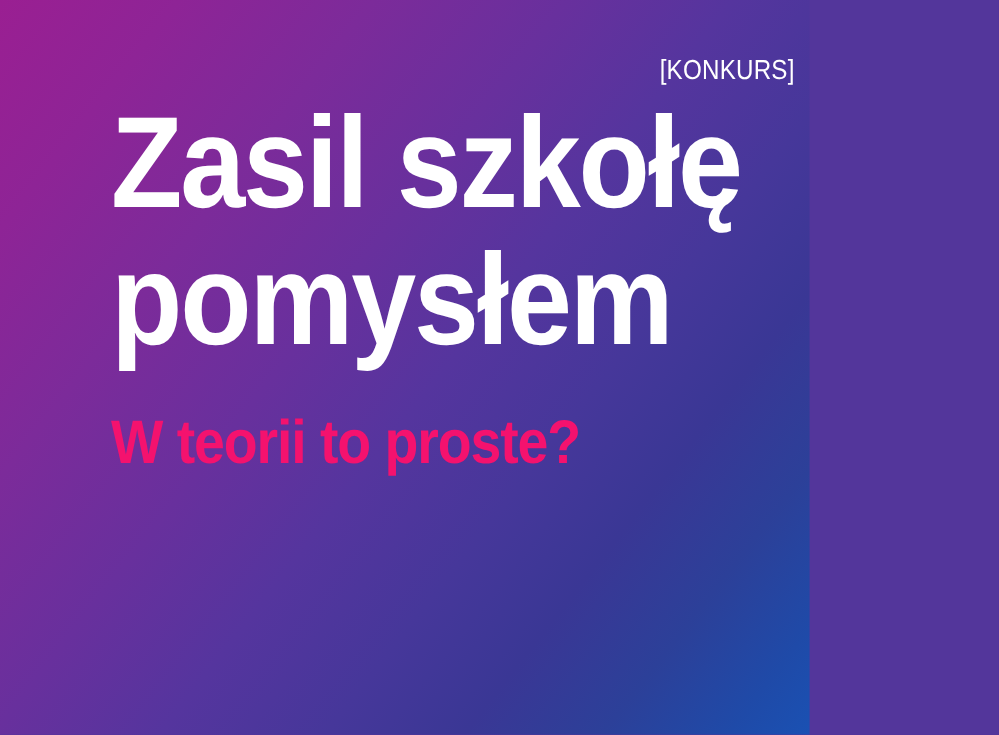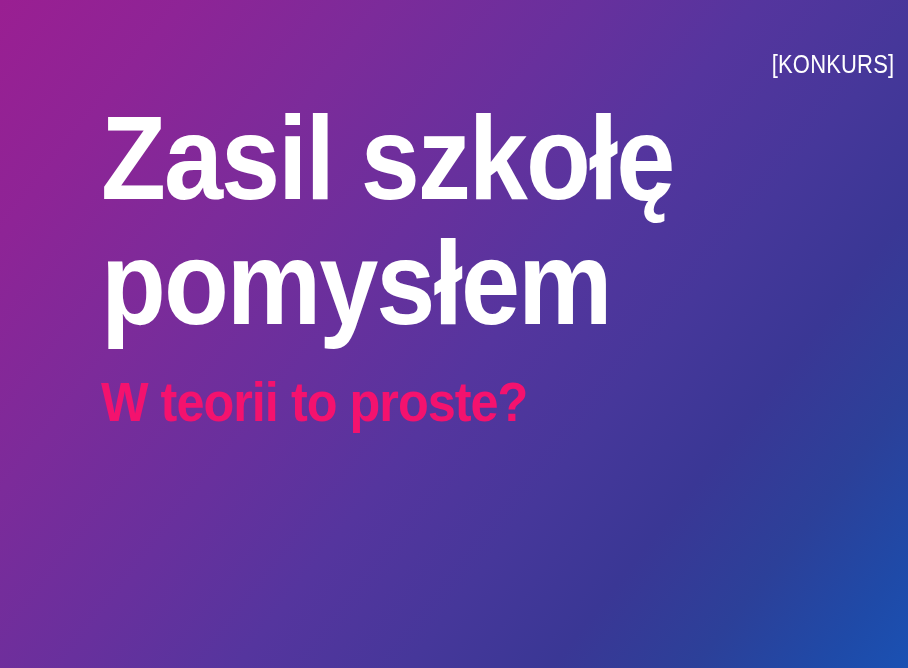--- a/index.html
+++ b/index.html
@@ -11,21 +11,21 @@
     overflow: hidden;
   }
 
   body {
     font-family: "Liberation Sans", "DejaVu Sans", sans-serif;
     background: #53369B;
   }
 
   .poster {
     position: relative;
-    width: 908px;
+    width: 736px;
     height: 668px;
     overflow: hidden;
     background:
       linear-gradient(
         128deg,
         #9A1F92 0%,
         #8E2496 13%,
         #7C2B9A 27%,
         #68309D 41%,
         #55359E 53%,
@@ -49,21 +49,21 @@
     line-height: 1;
     white-space: nowrap;
     transform: scaleX(0.88);
     transform-origin: right center;
   }
 
   
   .headline {
     position: absolute;
     left: 101px;
-    top: 96px;
+    top: 86px;
     width: 700px;
   }
 
   .headline-line {
     display: block;
     color: #FFFFFF;
     font-size: 118px;
     font-weight: 900;
     line-height: 125px;
     letter-spacing: -2.2px;

